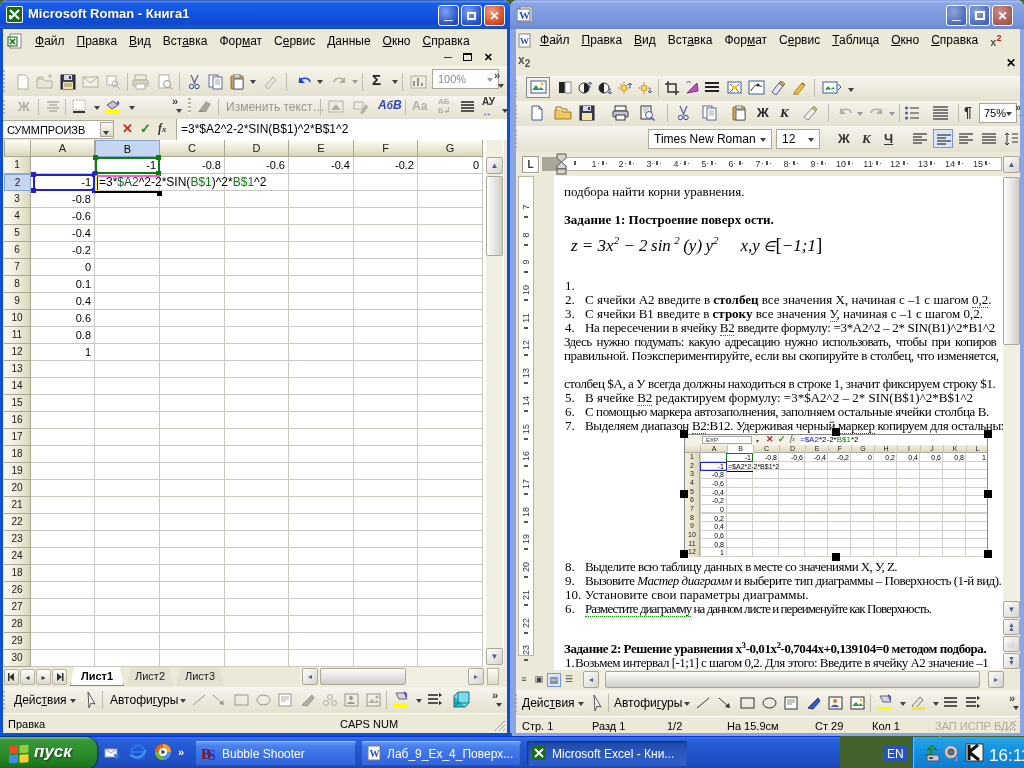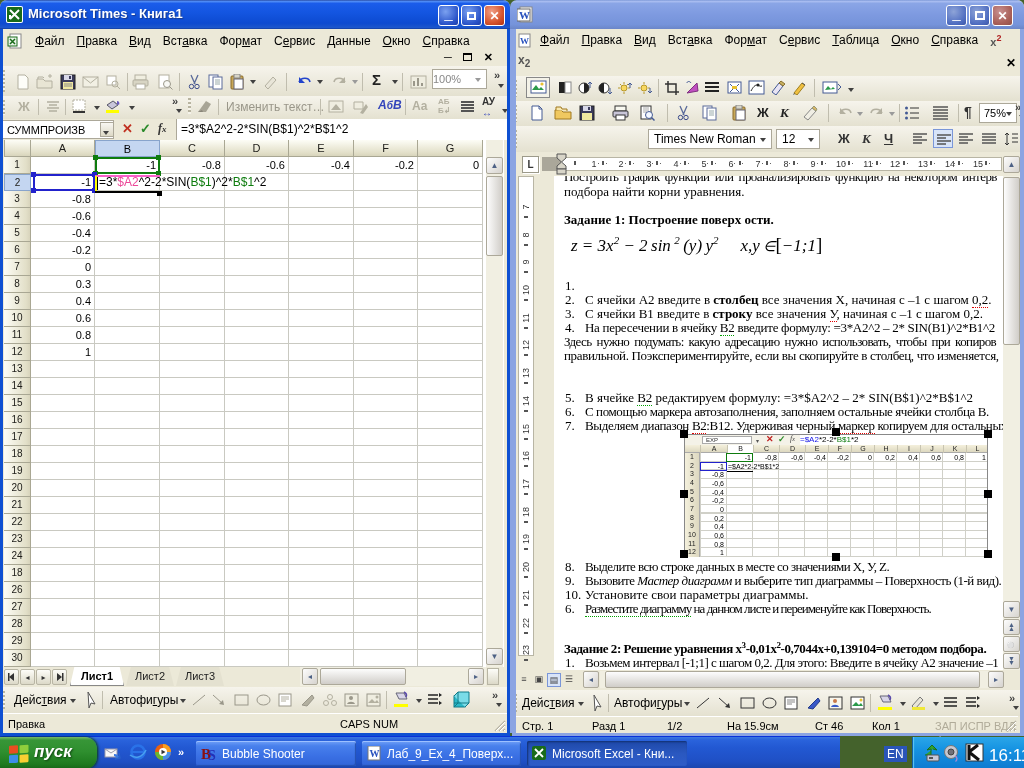--- a/index.html
+++ b/index.html
@@ -48,21 +48,21 @@
 <div class="win" id="xl" style="left:0;top:0;width:510px;height:736px;border-radius:7px 7px 0 0">
  <div class="abs" style="left:0;top:29px;width:3px;height:704px;background:#0f50d2;z-index:9"></div>
  <div class="abs" style="left:507px;top:29px;width:3px;height:704px;background:#0f50d2;z-index:9"></div>
  <div class="abs" style="left:0;top:733px;width:510px;height:3px;background:#0f50d2;z-index:9"></div>
  <div class="tbar act" style="left:0;right:0;height:29px">
   <svg class="abs" style="left:6px;top:6px" width="17" height="17">
         <rect x="0" y="0" width="17" height="17" rx="2" fill="#fff"></rect>
         <rect x="1" y="1" width="15" height="15" rx="1" fill="#1a6b1a"></rect>
         <path d="M4 4 L13 13 M13 4 L4 13 M4 13 L4 9" stroke="#fff" stroke-width="2" fill="none"></path>
       </svg>
-  <span class="abs" style="left:28px;top:6px;text-shadow:1px 1px 1px #1a3a8a">Microsoft Times - Книга1</span>
+  <span class="abs" style="left:28px;top:6px;text-shadow:1px 1px 1px #1a3a8a">Microsoft Roman - Книга1</span>
   <div class="cbtns" style="left:438px">
         <div class="cb b" style="padding-top:8px">─</div>
         <div class="cb b">
           <span style="border:2px solid #fff;width:9px;height:8px;display:block;margin-top:1px"></span>
         </div>
         <div class="cb r">✕</div>
       </div>
  </div>
  <div class="menurow" style="left:0;top:31px">
   <svg width="16" height="16" style="margin:2px 6px 0 7px">
@@ -153,21 +153,21 @@
         </svg>
         <span class="darr g" style="position:absolute;left:350px;top:14px"></span>
         <div class="abs" style="left:362px;top:7px;width:1px;height:18px;background:#c0bdae"></div>
         <span class="abs" style="left:372px;top:5px;font-size:15px;font-weight:bold;color:#222">Σ</span>
         <span class="darr" style="position:absolute;left:390px;top:14px"></span>
         <div class="abs" style="left:402px;top:7px;width:1px;height:18px;background:#c0bdae"></div>
         <svg class="abs" style="left:410px;top:8px" width="17" height="16" viewBox="0 0 17 16">
           <rect x="1" y="2" width="15" height="12" fill="#efede0" stroke="#b3b0a0"></rect>
           <path d="M4 12V7M8 12V4M12 12V9" stroke="#9a978a" stroke-width="2"></path>
         </svg>
-        <div class="combo" style="position:absolute;left:432px;top:3px;width:55px;line-height:18px;">100%<span class="darr g" style="position:absolute;right:3px;top:8px"></span></div>
+        <div class="combo" style="position:absolute;left:432px;top:3px;width:67px;line-height:18px;padding-left:5px">100%<span class="darr g" style="position:absolute;right:3px;top:8px"></span></div>
         <span class="chev abs" style="left:494px;top:3px">»</span>
         <span class="darr abs" style="left:496px;top:18px"></span>
       </div>
     </div>
 
  <div class="toolrow" style="left:0;top:96px;width:510px;height:23px">
       <div class="grip"></div>
       <div class="abs" style="left:0;top:0;width:507px;height:23px">
         <span class="abs" style="left:18px;top:3px;font-weight:bold;color:#b3b0a0;font-size:13px">Ж</span>
         <div class="abs" style="left:38px;top:3px;width:1px;height:16px;background:#c0bdae"></div>
@@ -279,27 +279,27 @@
   <div class="cell" style="left:225px;top:18px;width:60px">-0.6</div>
   <div class="cell" style="left:289px;top:18px;width:61px">-0.4</div>
   <div class="cell" style="left:354px;top:18px;width:60px">-0.2</div>
   <div class="cell" style="left:418px;top:18px;width:61px">0</div>
   <div class="cell" style="left:31px;top:35px;width:60px">-1</div>
   <div class="cell" style="left:31px;top:52px;width:60px">-0.8</div>
   <div class="cell" style="left:31px;top:69px;width:60px">-0.6</div>
   <div class="cell" style="left:31px;top:86px;width:60px">-0.4</div>
   <div class="cell" style="left:31px;top:103px;width:60px">-0.2</div>
   <div class="cell" style="left:31px;top:120px;width:60px">0</div>
-  <div class="cell" style="left:31px;top:137px;width:60px">0.3</div>
+  <div class="cell" style="left:31px;top:137px;width:60px">0.1</div>
   <div class="cell" style="left:31px;top:154px;width:60px">0.4</div>
   <div class="cell" style="left:31px;top:171px;width:60px">0.6</div>
   <div class="cell" style="left:31px;top:188px;width:60px">0.8</div>
   <div class="cell" style="left:31px;top:205px;width:60px">1</div>
   <div class="abs" style="left:97px;top:37px;width:1px;height:13px;background:#000"></div>
-      <div class="cell" style="left:99px;top:35px;width:300px;text-align:left;font-size:12px">=3*<span style="color:#ec4899">$A2</span>^2-2*SIN(<span style="color:#0e7c0e">B$1</span>)^2*<span style="color:#0e7c0e">B$1</span>^2</div>
+      <div class="cell" style="left:99px;top:35px;width:300px;text-align:left;font-size:12px">=3*<span style="color:#14532d">$A2</span>^2-2*SIN(<span style="color:#0e7c0e">B$1</span>)^2*<span style="color:#0e7c0e">B$1</span>^2</div>
   <div class="abs" style="left:95px;top:17px;width:65px;height:17px;border:2px solid #0e7c0e"></div>
   <div class="abs" style="left:93px;top:15px;width:5px;height:5px;background:#0e7c0e"></div>
   <div class="abs" style="left:156px;top:15px;width:5px;height:5px;background:#0e7c0e"></div>
   <div class="abs" style="left:93px;top:31px;width:5px;height:5px;background:#0e7c0e"></div>
   <div class="abs" style="left:156px;top:31px;width:5px;height:5px;background:#0e7c0e"></div>
   <div class="abs" style="left:33px;top:34px;width:62px;height:17px;border:2px solid #2222cc"></div>
   <div class="abs" style="left:31px;top:32px;width:5px;height:5px;background:#2222cc"></div>
   <div class="abs" style="left:92px;top:32px;width:5px;height:5px;background:#2222cc"></div>
   <div class="abs" style="left:31px;top:48px;width:5px;height:5px;background:#2222cc"></div>
   <div class="abs" style="left:92px;top:48px;width:5px;height:5px;background:#2222cc"></div>
@@ -742,33 +742,33 @@
       <span class="abs" style="left:12px;top:372px;width:4px;height:2px;background:#555"></span>
       <span class="abs" style="left:7px;top:386px;width:14px;text-align:center;font-size:9px;color:#333;transform:rotate(-90deg)">20</span>
       <span class="abs" style="left:12px;top:400px;width:4px;height:2px;background:#555"></span>
       <span class="abs" style="left:7px;top:414px;width:14px;text-align:center;font-size:9px;color:#333;transform:rotate(-90deg)">21</span>
       <span class="abs" style="left:12px;top:428px;width:4px;height:2px;background:#555"></span>
       <span class="abs" style="left:7px;top:442px;width:14px;text-align:center;font-size:9px;color:#333;transform:rotate(-90deg)">22</span>
       <span class="abs" style="left:12px;top:456px;width:4px;height:2px;background:#555"></span>
       <span class="abs" style="left:7px;top:469px;width:14px;text-align:center;font-size:9px;color:#333;transform:rotate(-90deg)">23</span>
       <span class="abs" style="left:12px;top:483px;width:4px;height:2px;background:#555"></span>
       <div class="abs" style="left:42px;top:0;width:449px;height:494px;background:#fff;overflow:hidden">
-        <div class="dline" style="left:10px;top:-7px;;word-spacing:2.4px;letter-spacing:-0.55px">Построить график функции или проанализировать функцию на некотором интерв</div>
         <div class="dline" style="left:10px;top:8px;">подбора найти корни уравнения.</div>
         <div class="dline" style="left:10px;top:36px;"><b>Задание 1: Построение поверх ости.</b></div>
         <div class="dline" style="left:17px;top:58px;font-size:17px;font-style:italic">z&nbsp;= 3<i>x</i><sup style="font-size:11px">2</sup> − 2 sin <sup style="font-size:11px">2</sup> (<i>y</i>) <i>y</i><sup style="font-size:11px">2</sup><span style="margin-left:22px"><i>x</i>,<i>y</i> <span style="font-size:14px">∈</span><span style="font-size:19px;font-style:normal">[</span>−1;1<span style="font-size:19px;font-style:normal">]</span></span></div>
         <div class="dline" style="left:11px;top:102px">1.</div>
         <div class="dline" style="left:11px;top:116px">2.</div>
         <div class="dline" style="left:31px;top:116px">С ячейки А2 введите в <b>столбец</b> все значения Х, начиная с –1 с шагом <span class="sq-r">0,2</span>.</div>
         <div class="dline" style="left:11px;top:130px">3.</div>
         <div class="dline" style="left:31px;top:130px">С ячейки В1 введите в <b>строку</b> все значения <span class="sq-r">У</span>, начиная с –1 с шагом 0,2.</div>
         <div class="dline" style="left:11px;top:144px">4.</div>
         <div class="dline" style="left:31px;top:144px;letter-spacing:-0.3px">На пересечении в ячейку <span class="sq-g">В2</span> введите формулу: =3*А2^2 – 2* SIN(B1)^2*B1^2</div>
         <div class="dline" style="left:10px;top:172px;;letter-spacing:-0.35px">правильной. Поэкспериментируйте, если вы скопируйте в столбец, что изменяется,</div>
         <div class="dline" style="left:10px;top:158px;;word-spacing:2.3px;letter-spacing:-0.6px">Здесь нужно подумать: какую адресацию нужно использовать, чтобы при копиров</div>
+        <div class="dline" style="left:10px;top:200px;;letter-spacing:-0.4px">столбец $А, а У всегда должны находиться в строке 1, значит фиксируем строку $1.</div>
         <div class="dline" style="left:11px;top:214px">5.</div>
         <div class="dline" style="left:31px;top:214px">В ячейке <span class="sq-g">В2</span> редактируем формулу: =3*$А2^2 – 2* SIN(В$1)^2*В$1^2</div>
         <div class="dline" style="left:11px;top:228px">6.</div>
         <div class="dline" style="left:31px;top:228px;letter-spacing:-0.4px">С помощью маркера автозаполнения, заполняем остальные ячейки столбца В.</div>
         <div class="dline" style="left:11px;top:242px">7.</div>
         <div class="dline" style="left:31px;top:242px;letter-spacing:-0.35px">Выделяем диапазон <span class="sq-r">В2</span>:В12. Удерживая черный <span class="sq-r">маркер</span> копируем для остальных</div>
         <div class="abs" style="left:130px;top:258px;width:304px;height:123px">
           <div class="abs" style="left:0;top:0;width:304px;height:123px;background:#ece9d8;border:1px solid #888"></div>
           <div class="abs" style="left:1px;top:1px;width:302px;height:10px;background:#f4f2e8"></div>
           <div class="abs" style="left:18px;top:2px;width:50px;height:8px;background:#fff;border:1px solid #aaa;font-size:6px;line-height:7px;padding-left:3px;color:#333">ЕХР</div>
@@ -846,30 +846,30 @@
           <div class="abs" style="left:-4px;top:-4px;width:8px;height:8px;background:#000"></div>
           <div class="abs" style="left:148px;top:-6px;width:8px;height:8px;background:#000"></div>
           <div class="abs" style="left:300px;top:-4px;width:8px;height:8px;background:#000"></div>
           <div class="abs" style="left:-4px;top:56px;width:8px;height:8px;background:#000"></div>
           <div class="abs" style="left:300px;top:56px;width:8px;height:8px;background:#000"></div>
           <div class="abs" style="left:-4px;top:116px;width:8px;height:8px;background:#000"></div>
           <div class="abs" style="left:148px;top:119px;width:8px;height:8px;background:#000"></div>
           <div class="abs" style="left:300px;top:116px;width:8px;height:8px;background:#000"></div>
         </div>
         <div class="dline" style="left:11px;top:383px">8.</div>
-        <div class="dline" style="left:31px;top:383px;letter-spacing:-0.55px">Выделите всю строке данных в месте со значениями Х, У, Z.</div>
+        <div class="dline" style="left:31px;top:383px;letter-spacing:-0.55px">Выделите всю таблицу данных в месте со значениями Х, У, Z.</div>
         <div class="dline" style="left:11px;top:397px">9.</div>
         <div class="dline" style="left:31px;top:397px;letter-spacing:-0.5px">Вызовите <i>Мастер диаграмм</i> и выберите тип диаграммы – Поверхность (1-й вид).</div>
         <div class="dline" style="left:11px;top:411px">10.</div>
         <div class="dline" style="left:31px;top:411px">Установите свои параметры диаграммы.</div>
         <div class="dline" style="left:11px;top:425px">6.</div>
         <div class="dline" style="left:31px;top:425px;letter-spacing:-0.95px"><span class="sq-g">Разместите диаграмму</span> на  данном листе и переименуйте как Поверхность.</div>
         <div class="dline" style="left:10px;top:464px;;letter-spacing:-0.45px"><b>Задание 2: Решение уравнения  х<sup style="font-size:9px">3</sup>-0,01х<sup style="font-size:9px">2</sup>-0,7044х+0,139104=0  методом подбора.</b></div>
         <div class="dline" style="left:11px;top:479px">1.</div>
-        <div class="dline" style="left:31px;top:479px;letter-spacing:-0.5px">Возьмем интервал [-1;1] с шагом 0,2. Для этого: Введите в ячейку <span class="sq-r">А2</span> значение –1</div>
+        <div class="dline" style="left:21px;top:479px;letter-spacing:-0.5px">Возьмем интервал [-1;1] с шагом 0,2. Для этого: Введите в ячейку <span class="sq-r">А2</span> значение –1</div>
       </div>
       <div class="strack" style="left:491px;top:0;width:18px;height:494px"></div>
       <div class="sthumb" style="left:491px;top:1px;width:17px;height:168px"></div>
       <div class="sbtn" style="left:491px;top:425px;width:17px;height:17px">▼</div>
       <div class="sbtn" style="left:491px;top:443px;width:17px;height:16px;font-size:7px;flex-direction:column;line-height:4px">▲<br>▲</div>
       <div class="sbtn" style="left:491px;top:460px;width:17px;height:16px;font-size:6px">⚪</div>
       <div class="sbtn" style="left:491px;top:477px;width:17px;height:16px;font-size:7px;flex-direction:column;line-height:4px">▼<br>▼</div>
     </div>
 
  <div class="abs" style="left:0;top:670px;width:512px;height:20px;background:#ece9d8">
@@ -946,21 +946,21 @@
         <span class="chev abs" style="left:497px;top:2px">»</span>
         <span class="darr abs" style="left:499px;top:16px"></span>
       </div>
     </div>
 
  <div class="statusbar" style="left:0;top:716px;width:506px;height:17px;font-size:11px">
   <span class="abs" style="left:10px;top:3px">Стр. 1</span>
       <span class="abs" style="left:80px;top:3px">Разд 1</span>
       <span class="abs" style="left:155px;top:3px">1/2</span>
       <span class="abs" style="left:215px;top:3px">На 15.9см</span>
-      <span class="abs" style="left:303px;top:3px">Ст 46</span>
+      <span class="abs" style="left:303px;top:3px">Ст 29</span>
       <span class="abs" style="left:360px;top:3px">Кол 1</span>
   <span class="abs" style="left:423px;top:3px;color:#b0ab99">ЗАП ИСПР ВДЛ З</span>
       <svg class="abs" style="right:1px;bottom:1px" width="14" height="14">
         <path d="M13 3L3 13M13 7L7 13M13 11l-2 2" stroke="#b8b4a4" stroke-width="1.5"></path>
         <path d="M13 4L4 13M13 8L8 13M13 12l-1 1" stroke="#fff" stroke-width="1"></path>
       </svg>
  </div>
 </div>
 
 <div class="abs" id="taskbar" style="left:0;top:736px;width:840px;height:32px;background:linear-gradient(180deg,#3b77e0 0%,#2a63dc 9%,#2258d2 35%,#1f4fc4 80%,#1c46ae 100%);border-top:1px solid #0831d9">

